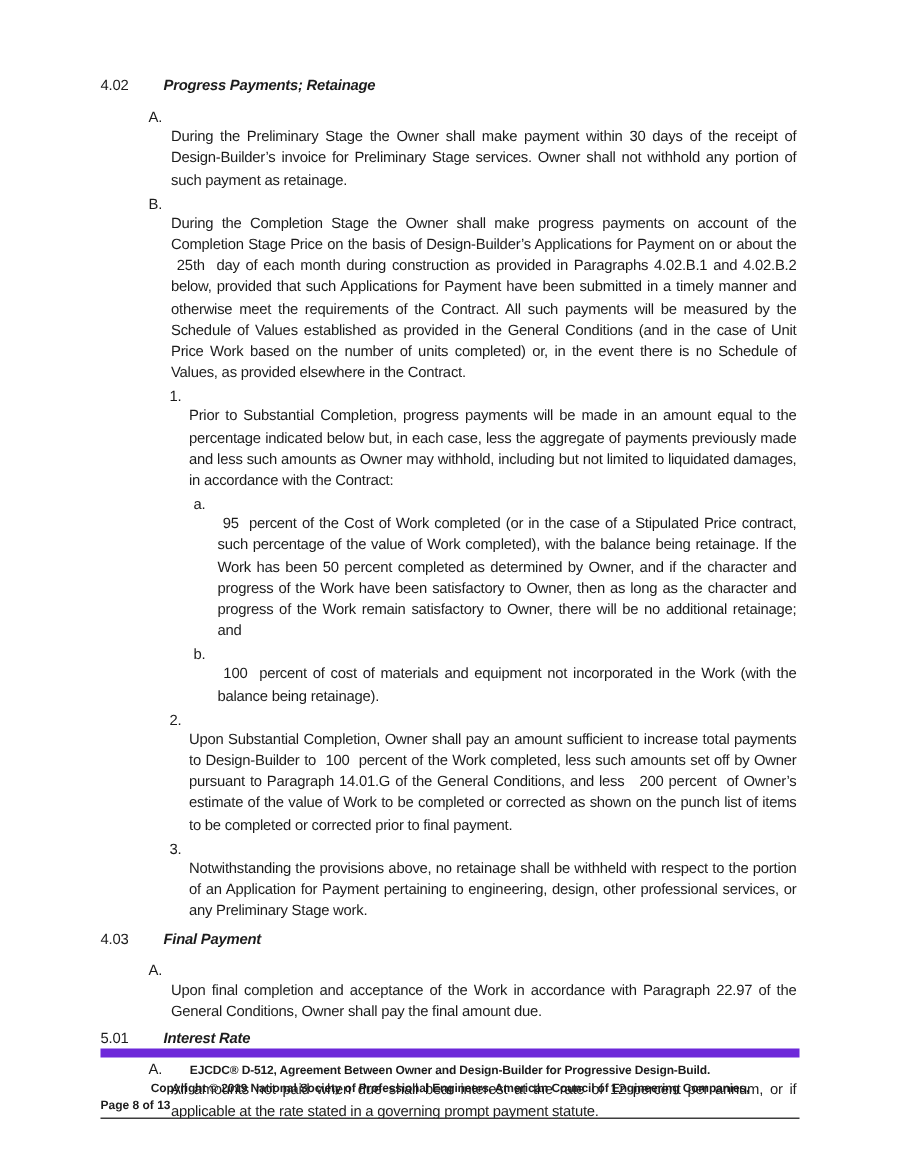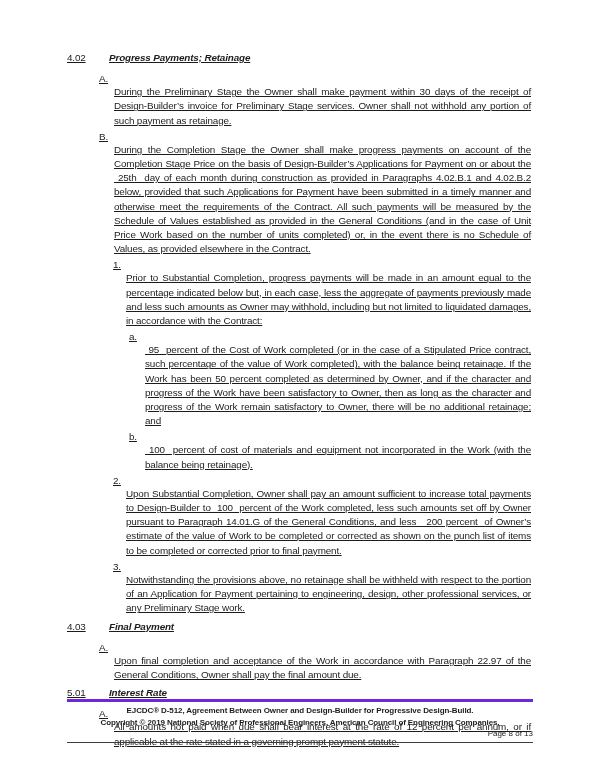--- a/index.html
+++ b/index.html
@@ -12,55 +12,54 @@
     color:#1c1c1c;
     -webkit-font-smoothing:antialiased;
   }
   .content{
     margin-left:67px;
     width:464px;
     padding-top:51px;
     font-size:9.9px;
     line-height:14.2px;
     letter-spacing:-0.15px;
-    text-decoration:underline;
   }
   .sec{display:flex;margin:4px 0 7px;}
   .sec:first-child{margin-top:0;}
   .sec .num{width:42px;flex:none;}
   .sec .title{font-style:italic;font-weight:600;}
   .art{font-weight:bold;margin:4px 0 4px;}
   .li{display:flex;margin-bottom:2px;}
   .li .lbl{flex:none;}
   .txt{flex:1;text-align:justify;margin-top:13px;}
   .lvl-A{margin-left:32px;}
   .lvl-A > .lbl{width:15px;}
   .lvl-1{margin-left:46px;}
   .lvl-1 > .lbl{width:13px;}
   .lvl-a{margin-left:62px;}
   .lvl-a > .lbl{width:16px;}
   .footer{
     position:absolute;
     left:67px;top:699px;
     width:466px;
-    border-top:3px solid #6d28d9;
+    border-top:6px solid #6d28d9;
     border-bottom:1px solid #3d3d3d;
     padding:3px 0 2px 0;
   }
   .footer .fl{
     text-align:center;
     font-size:8px;
     font-weight:bold;
     line-height:11.6px;
     letter-spacing:-0.1px;
   }
   .footer .fp{
-    text-align:right;
+    text-align:left;
     font-size:8px;
-    font-weight:normal;
+    font-weight:bold;
     line-height:11.6px;
   }
 </style>
 </head>
 <body>
 
 <div class="content">
 
   <div class="sec">
     <span class="num">4.02</span>

